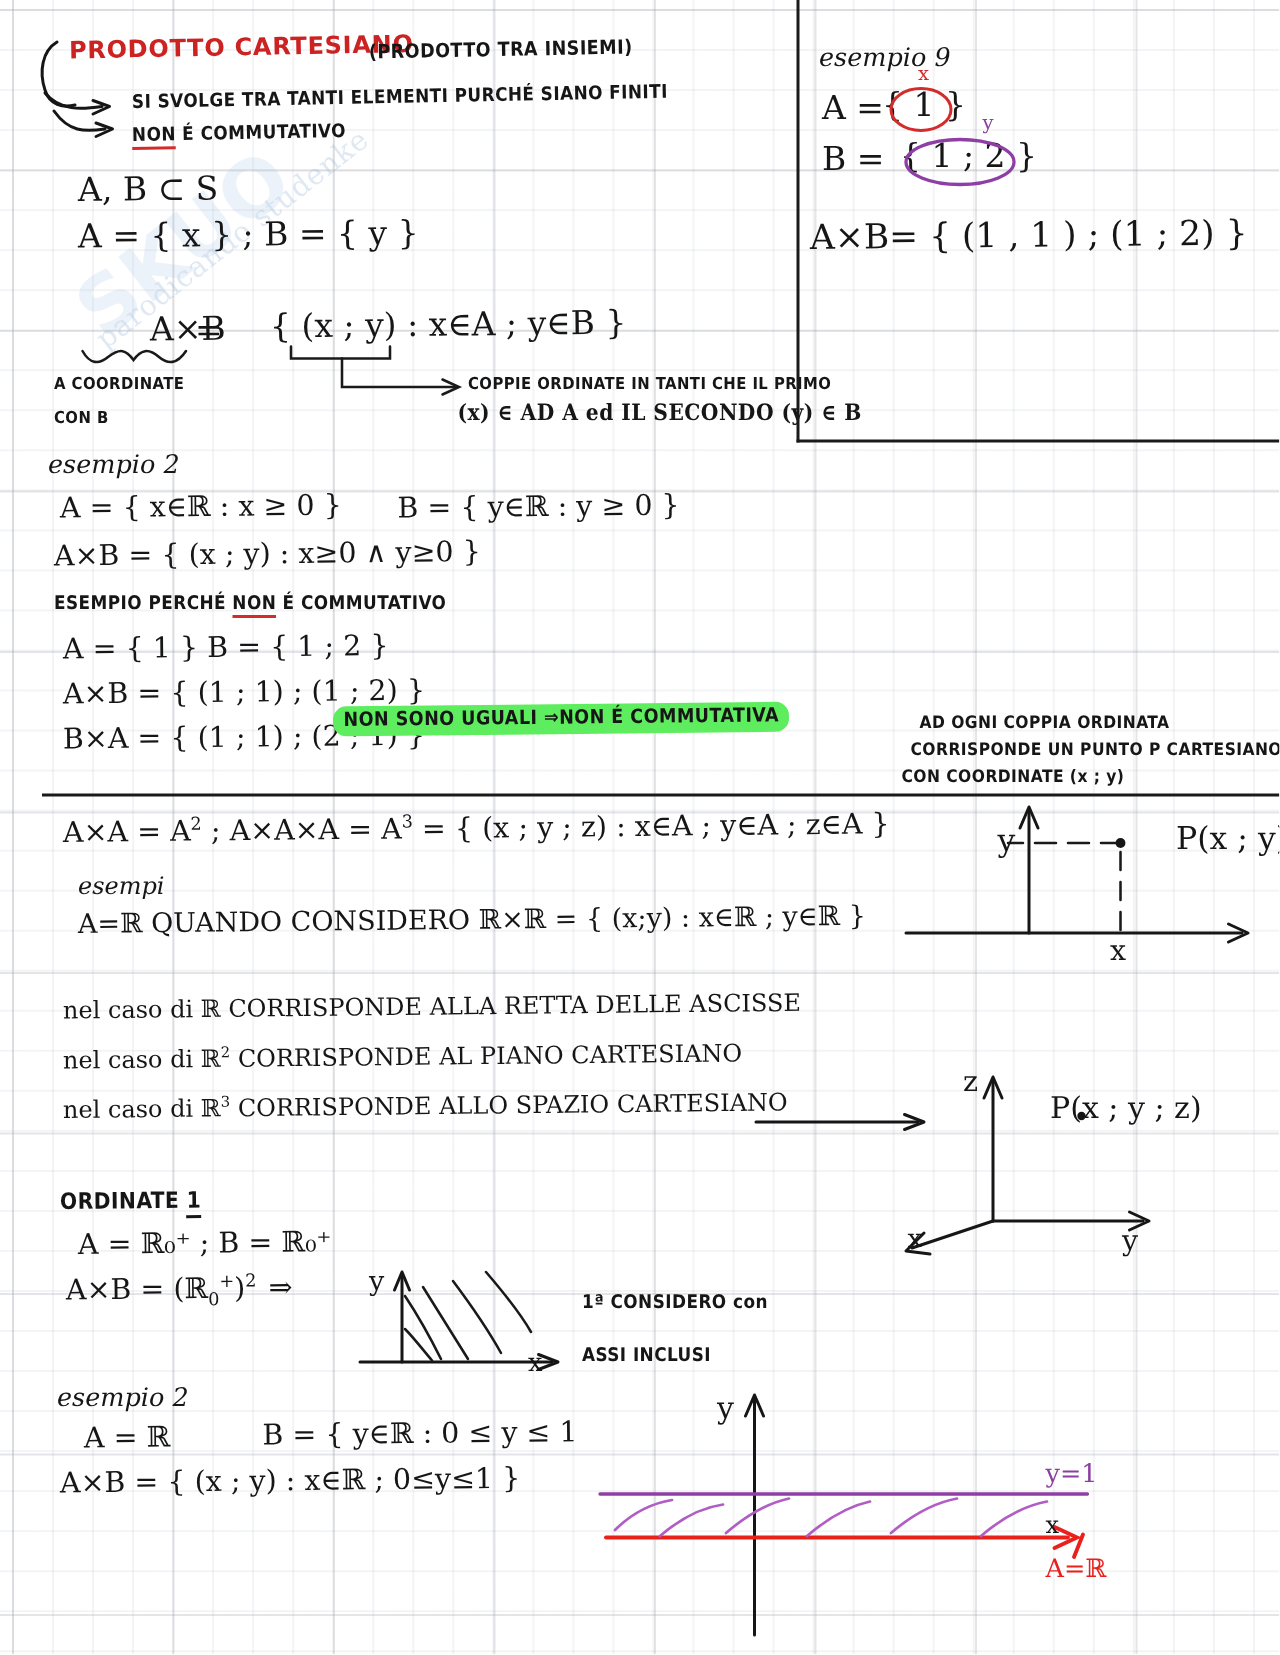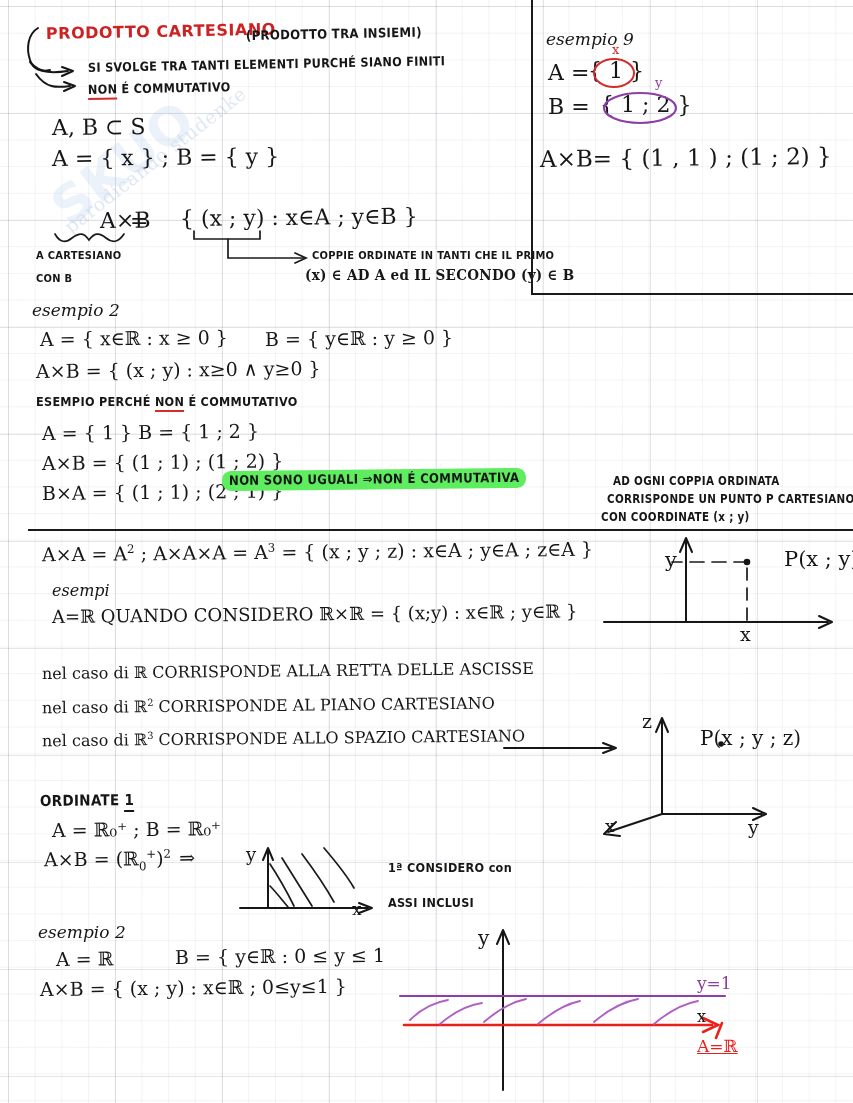--- a/index.html
+++ b/index.html
@@ -166,21 +166,21 @@
   <div class="hw math slant3" style="left:52px; top:117px;">A, B ⊂ S</div>
   <div class="hw math slant3" style="left:52px; top:148px;">A = { x }  ;   B = { y }</div>
 
   <div class="hw math slant3" style="left:56px; top:210px;margin-left:44px;">A×B</div>
   <div class="hw math" style="left:130px; top:210px;">=</div>
   <div class="hw math slant3" style="left:180px; top:208px;">{ (x ; y) : x∈A ; y∈B }</div>
 
   <svg class="ink" style="left:54px; top:232px; width:72px; height:14px;">
     <path class="stroke-blk-thin" d="M1,2 C6,11 12,11 18,6 C26,0 30,1 35,8 C40,1 45,0 52,6 C58,11 64,11 70,2"></path>
   </svg>
-  <div class="hw caps" style="left:36px; top:250px; font-size:11px;">A CARTESIANO</div>
+  <div class="hw caps" style="left:36px; top:250px; font-size:11px;">A COORDINATE</div>
   <div class="hw caps" style="left:36px; top:273px; font-size:11px;">CON B</div>
 
   <svg class="ink" style="left:192px; top:230px; width:120px; height:40px;">
     <path class="stroke-blk-thin" d="M2,1 L2,9 L68,9 L68,1"></path>
     <path class="stroke-blk-thin" d="M36,9 L36,28 L112,28"></path>
     <path class="stroke-blk-thin" d="M103,23 L114,28 L103,33"></path>
   </svg>
 
   <div class="hw caps" style="left:312px; top:250px; font-size:11px;">COPPIE ORDINATE IN TANTI CHE IL PRIMO</div>
   <div class="hw caps" style="left:305px; top:268px; font-size:11px;">
@@ -329,18 +329,18 @@
     <path class="stroke-purple-thin" d="M10,120 C22,108 36,102 48,100"></path>
     <path class="stroke-purple-thin" d="M40,124 C54,112 68,105 82,103"></path>
     <path class="stroke-purple-thin" d="M84,122 C98,110 112,102 126,99"></path>
     <path class="stroke-purple-thin" d="M138,124 C152,112 166,104 180,101"></path>
     <path class="stroke-purple-thin" d="M194,122 C208,110 222,102 238,99"></path>
     <path class="stroke-purple-thin" d="M254,124 C268,112 282,104 298,101"></path>
   </svg>
   <div class="hw math" style="left:478px; top:928px; font-size:20px;">y</div>
   <div class="hw math" style="left:697px; top:1009px; font-size:16px;">x</div>
   <div class="hw purple" style="left:697px; top:975px; font-size:17px; font-family:'DejaVu Serif',serif;">y=1</div>
-  <div class="hw axisred" style="left:697px; top:1038px; font-size:17px; font-family:'DejaVu Serif',serif;text-decoration:underline;">A=ℝ</div>
+  <div class="hw axisred" style="left:697px; top:1038px; font-size:17px; font-family:'DejaVu Serif',serif;">A=ℝ</div>
   <svg class="ink" style="left:700px; top:1018px; width:30px; height:24px;">
     <path class="stroke-redax" d="M16,20 L22,5"></path>
   </svg>
 
 </div>
 
 </body></html>

